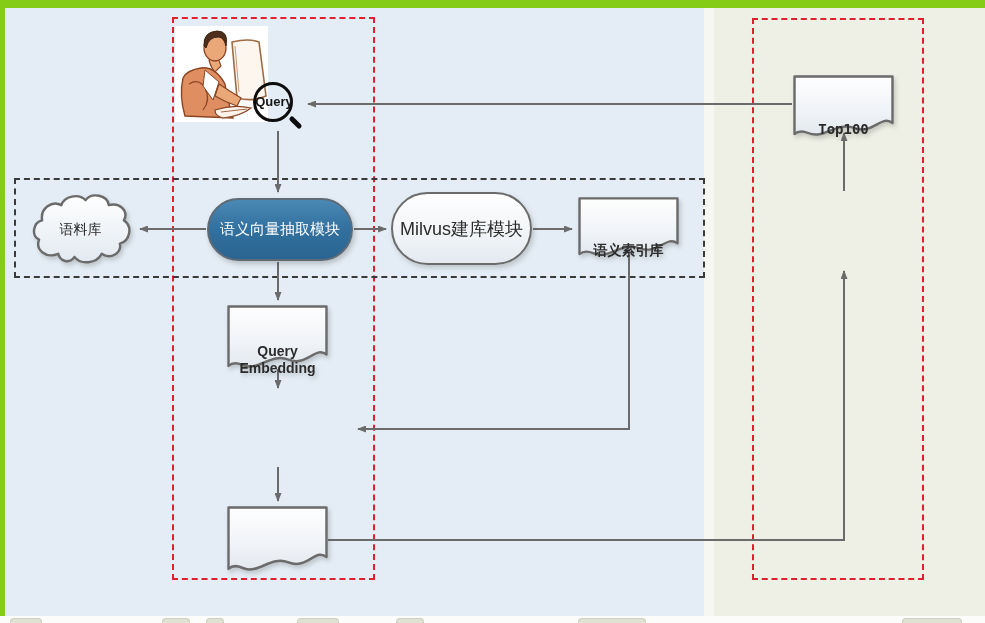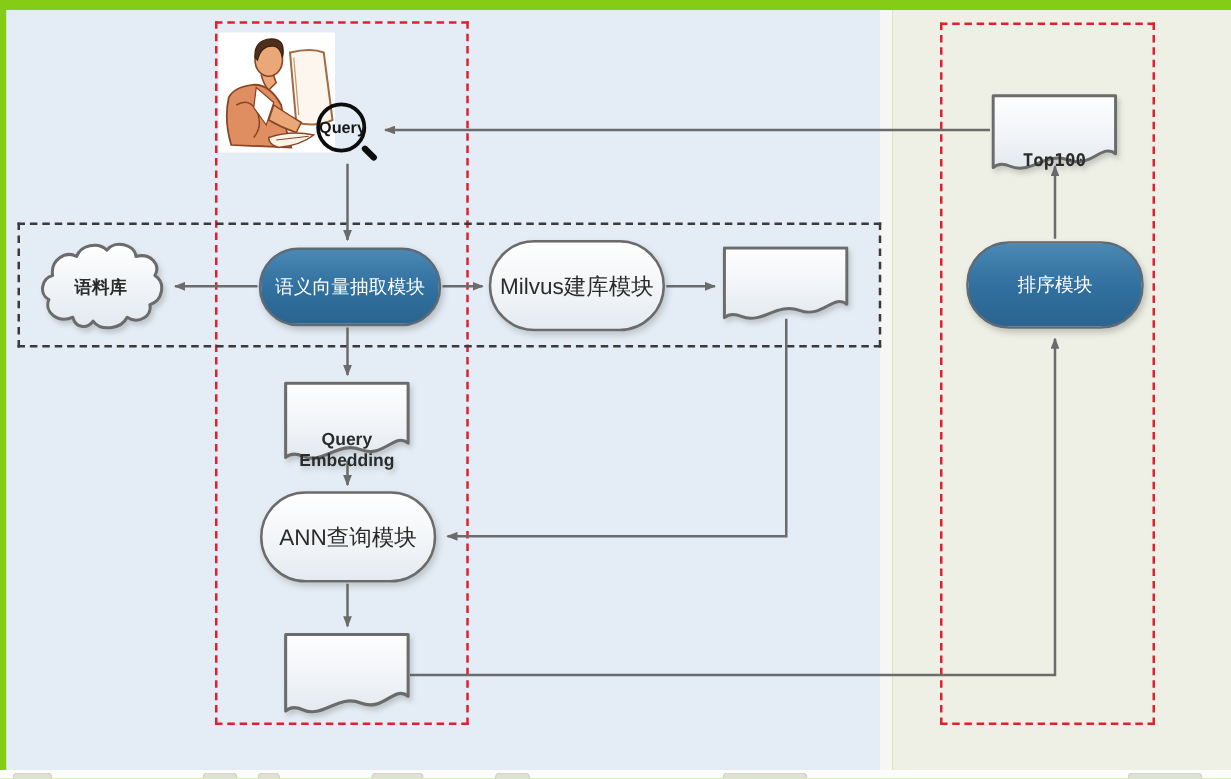--- a/index.html
+++ b/index.html
@@ -40,21 +40,21 @@
   .doc .doc-label{position:absolute;left:0;top:0;width:100%;height:72%;
         display:flex;flex-direction:column;align-items:center;justify-content:center;
         color:#2b2b2b;font-weight:700;font-size:14px;line-height:1.25;margin-top:32px;}
   .mono{font-family:"DejaVu Sans Mono","Liberation Mono",monospace;}
 
   
   #corpus-cloud{position:absolute;left:30px;top:191px;width:101px;height:77px;
         filter:drop-shadow(2px 3px 2px rgba(80,80,80,0.25));}
   #corpus-cloud svg{position:absolute;left:0;top:0;width:100%;height:100%;}
   #corpus-cloud .cloud-label{position:absolute;left:0;top:0;width:100%;height:100%;
-        display:flex;align-items:center;justify-content:center;color:#2b2b2b;font-weight:700;font-size:14px;}
+        display:flex;align-items:center;justify-content:center;color:#2b2b2b;font-weight:400;font-size:14px;}
 
   
   #person-art{position:absolute;left:175px;top:26px;width:93px;height:96px;background:#ffffff;}
 
   
   #magnifier-circle{position:absolute;left:253px;top:82px;width:40px;height:40px;border:3.5px solid #0d0d0d;
         border-radius:50%;box-sizing:border-box;background:transparent;}
   #magnifier-handle{position:absolute;left:288px;top:120px;width:15px;height:5px;background:#0d0d0d;
         border-radius:3px;transform:rotate(45deg);}
   #query-label{position:absolute;left:248px;top:94px;width:52px;text-align:center;
@@ -155,45 +155,40 @@
   </div>
 
   <div class="node node-stadium" style="left:391px;top:192px;width:141px;height:73px">
     <span>Milvus建库模块</span>
   </div>
 
   <div class="doc" style="left:578px;top:197px;width:101px;height:60px">
     <svg viewBox="0 0 100 62" preserveAspectRatio="none">
       <path d="M1.5,1.5 H98.5 V48 C88,39 79,60 61,53 C43,46 31,65 15,58 C9,55.5 5,56 1.5,59 Z" fill="url(#gDoc)" stroke="#6b6b6b" stroke-width="2.4" stroke-linejoin="round"></path>
     </svg>
+    <div class="doc-label">语义索引库</div>
   </div>
 
   <div class="doc" style="left:227px;top:305px;width:101px;height:64px">
     <svg viewBox="0 0 100 62" preserveAspectRatio="none">
       <path d="M1.5,1.5 H98.5 V48 C88,39 79,60 61,53 C43,46 31,65 15,58 C9,55.5 5,56 1.5,59 Z" fill="url(#gDoc)" stroke="#6b6b6b" stroke-width="2.4" stroke-linejoin="round"></path>
     </svg>
     <div class="doc-label">
       <span>Query</span>
       <span>Embedding</span>
     </div>
   </div>
 
-  <div class="node node-stadium" style="left:208px;top:393px;width:141px;height:73px">
-    <span>ANN查询模块</span>
-  </div>
 
   <div class="doc" style="left:227px;top:506px;width:101px;height:66px">
     <svg viewBox="0 0 100 62" preserveAspectRatio="none">
       <path d="M1.5,1.5 H98.5 V48 C88,39 79,60 61,53 C43,46 31,65 15,58 C9,55.5 5,56 1.5,59 Z" fill="url(#gDoc)" stroke="#6b6b6b" stroke-width="2.4" stroke-linejoin="round"></path>
     </svg>
   </div>
 
-  <div class="node node-blue" style="left:773px;top:193px;width:142px;height:70px;border-radius:34px">
-    <span>排序模块</span>
-  </div>
 
   <div class="doc" style="left:793px;top:75px;width:101px;height:62px">
     <svg viewBox="0 0 100 62" preserveAspectRatio="none">
       <path d="M1.5,1.5 H98.5 V48 C88,39 79,60 61,53 C43,46 31,65 15,58 C9,55.5 5,56 1.5,59 Z" fill="url(#gDoc)" stroke="#6b6b6b" stroke-width="2.4" stroke-linejoin="round"></path>
     </svg>
     <div class="doc-label mono">Top100</div>
   </div>
 
 </div>
 

